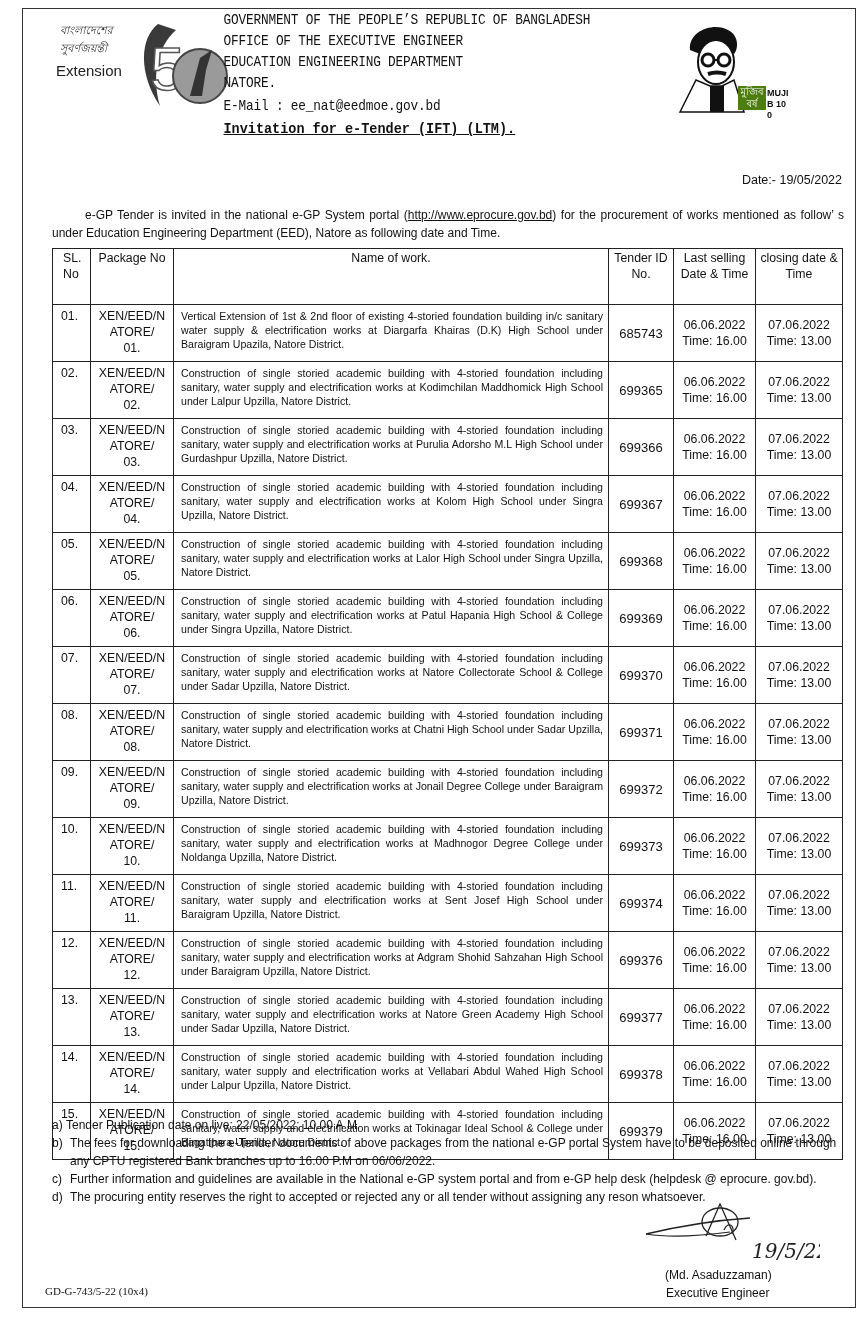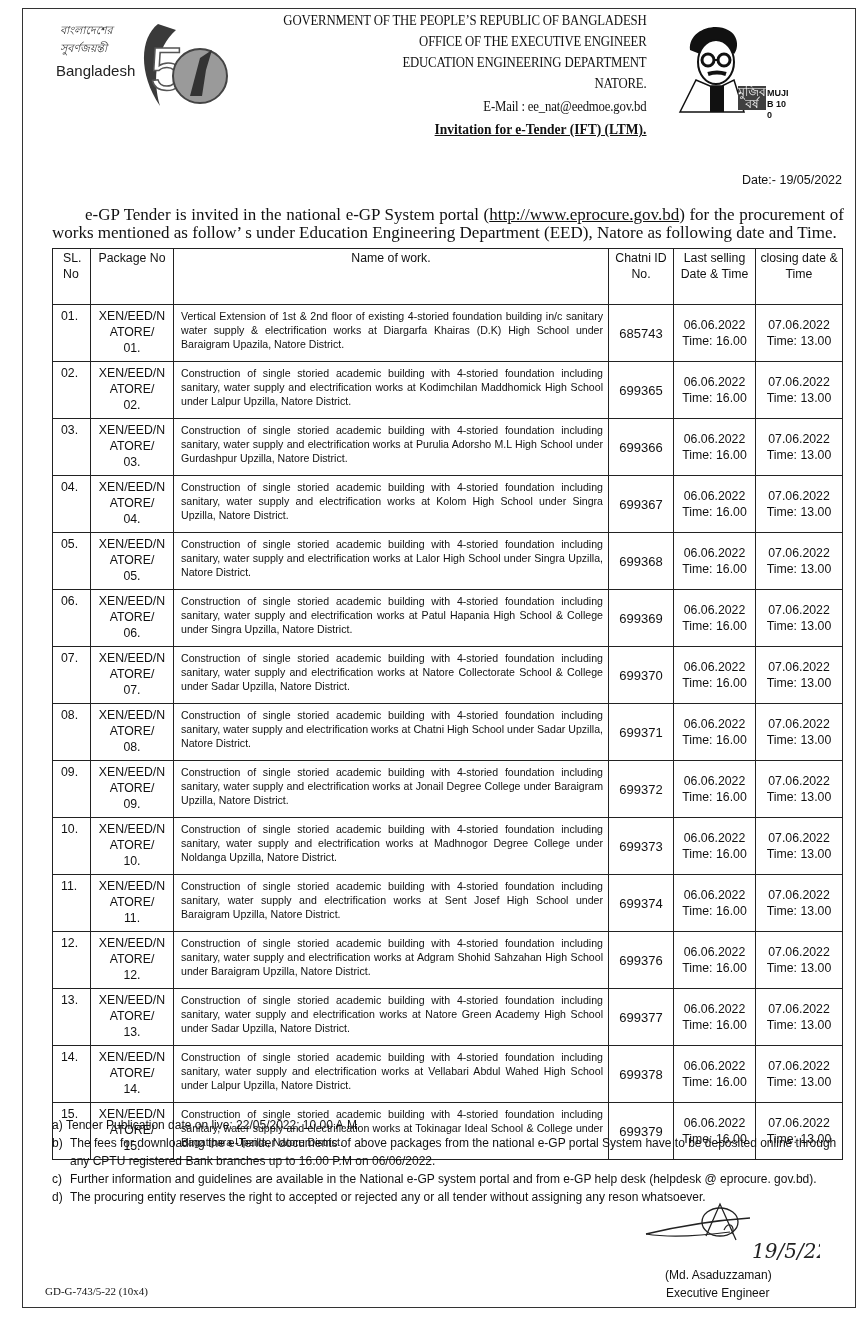--- a/index.html
+++ b/index.html
@@ -1,32 +1,32 @@
 <!DOCTYPE html>
 <html><head>
 <meta charset="utf-8">
 <style>
   html, body { margin: 0; padding: 0; background: #ffffff; }
   body { width: 867px; height: 1329px; position: relative; overflow: hidden; color: #111; }
   .page-frame {
     position: absolute; left: 22px; top: 8px; width: 834px; height: 1300px;
     border: 1.5px solid #333; box-sizing: border-box;
   }
-  .header-block { position: absolute; left: 200px; width: 470px; top: 10px; text-align: right; font-family: Liberation Serif, serif; font-stretch: condensed; }
+  .header-block { position: absolute; left: 200px; width: 470px; top: 10px; text-align: left; font-family: Liberation Mono, monospace; font-stretch: condensed; }
   .hl { font-size: 14.2px; line-height: 21px; letter-spacing: -0.2px; transform: scaleX(0.9); transform-origin: center; white-space: nowrap; }
   .title { font-size: 15px; font-weight: bold; text-decoration: underline; margin-top: 4px; transform: scaleX(0.9); white-space: nowrap; }
 
   .logo-left { position: absolute; left: 50px; top: 18px; width: 185px; height: 90px; }
   .logo-left .bn { position: absolute; left: 10px; font-size: 11px; color: #333; font-family: "DejaVu Serif", serif; font-style: italic; }
   .logo-left .bd { position: absolute; left: 6px; top: 44px; font-size: 15px; font-family: "Liberation Sans", sans-serif; color: #222; }
   .logo-right { position: absolute; left: 670px; top: 20px; width: 120px; height: 95px; }
 
   .notice-line { position: absolute; top: 173px; left: 52px; width: 790px; font-size: 12.5px; font-family: "Liberation Sans", sans-serif; }
   .notice-line .date { position: absolute; right: 0; top: 0; }
-  .intro { position: absolute; top: 206px; left: 52px; width: 792px; font-size: 17px; line-height: 18px; font-family: Liberation Serif, serif; text-align: justify; text-indent: 33px; }
+  .intro { position: absolute; top: 206px; left: 52px; width: 792px; font-size: 12px; line-height: 18px; font-family: Liberation Sans, sans-serif; text-align: justify; text-indent: 33px; }
   .intro a { color: #111; text-decoration: underline; }
 
   table.tender {
     position: absolute; left: 52px; top: 248px; width: 790px;
     border-collapse: collapse; table-layout: fixed;
   }
   table.tender th, table.tender td { border: 1.2px solid #222; vertical-align: top; padding: 0; }
   table.tender th { font-weight: normal; font-size: 12.3px; line-height: 16px; font-family: "Liberation Sans", sans-serif; height: 54px; padding-top: 1px; text-align: center; }
   table.tender th.sl { text-align: left; padding-left: 10px; }
   table.tender td { height: 52px; }
@@ -45,21 +45,21 @@
   .footer-code { position: absolute; left: 45px; top: 1285px; font-size: 11px; font-family: "Liberation Serif", serif; }
 </style>
 </head>
 <body>
 
 <div class="page-frame"></div>
 
 <div class="logo-left">
   <span class="bn" style="top:4px;text-align:center;">বাংলাদেশের</span>
   <span class="bn" style="top:22px;">সুবর্ণজয়ন্তী</span>
-  <span class="bd">Bangladesh</span>
+  <span class="bd">Extension</span>
   <svg style="position:absolute;left:80px;top:0;" width="110" height="92" viewBox="0 0 110 92">
     <path d="M28 6 C 10 20, 8 55, 30 88 C 22 60, 26 30, 46 12 Z" fill="#3a3a3a"></path>
     <text x="20" y="72" font-size="62" font-family="Liberation Sans, sans-serif" fill="#fff" stroke="#555" stroke-width="1.5">5</text>
     <circle cx="70" cy="58" r="27" fill="#9a9a9a"></circle>
     <circle cx="70" cy="58" r="27" fill="none" stroke="#444" stroke-width="2"></circle>
     <path d="M60 78 L70 40 L82 32 L76 52 L72 78 Z" fill="#333"></path>
   </svg>
 </div>
 
 <div class="header-block">
@@ -75,21 +75,21 @@
   <svg width="120" height="95" viewBox="0 0 120 95">
     <path d="M20 30 C 18 10, 45 2, 58 10 C 70 16, 68 30, 64 34 L 60 30 C 55 20, 35 20, 30 34 Z" fill="#111"></path>
     <ellipse cx="46" cy="42" rx="18" ry="22" fill="#fff" stroke="#111" stroke-width="2"></ellipse>
     <circle cx="38" cy="40" r="6" fill="none" stroke="#111" stroke-width="3"></circle>
     <circle cx="54" cy="40" r="6" fill="none" stroke="#111" stroke-width="3"></circle>
     <line x1="44" y1="40" x2="48" y2="40" stroke="#111" stroke-width="2"></line>
     <path d="M38 54 C 44 52, 50 52, 56 54" stroke="#111" stroke-width="4" fill="none"></path>
     <path d="M10 92 L 26 60 L 40 66 L 52 66 L 64 60 L 74 92 Z" fill="#fff" stroke="#111" stroke-width="1.5"></path>
     <rect x="40" y="66" width="14" height="26" fill="#111"></rect>
   </svg>
-  <div style="position:absolute;left:68px;top:66px;width:28px;height:24px;background:#404040;color:#fff;font-size:12px;line-height:12px;text-align:center;font-family:'DejaVu Sans',sans-serif;">মুজিব বর্ষ</div>
+  <div style="position:absolute;left:68px;top:66px;width:28px;height:24px;background:#4d7c0f;color:#fff;font-size:10px;line-height:12px;text-align:center;font-family:'DejaVu Sans',sans-serif;">মুজিব বর্ষ</div>
   <div style="position:absolute;left:97px;top:68px;width:22px;font-size:9px;line-height:11px;font-weight:bold;font-family:'Liberation Sans',sans-serif;word-break:break-all;">MUJIB 100</div>
 </div>
 
 <div class="notice-line">
   <span class="date">Date:- 19/05/2022</span>
 </div>
 
 <div class="intro">
   <span>e-GP Tender is invited  in the national e-GP System  portal (</span><a href="#">http://www.eprocure.gov.bd</a><span>)  for the procurement of works  mentioned  as follow’ s  under Education Engineering Department (EED), Natore as following  date and Time.</span>
 </div>
@@ -101,21 +101,21 @@
     <col style="width:435px">
     <col style="width:65px">
     <col style="width:82px">
     <col style="width:87px">
   </colgroup>
   <thead>
     <tr>
       <th class="sl">SL. No</th>
       <th>Package No</th>
       <th>Name of work.</th>
-      <th>Chatni ID No.</th>
+      <th>Tender ID No.</th>
       <th>Last selling Date &amp; Time</th>
       <th>closing date &amp; Time</th>
     </tr>
   </thead>
   <tbody id="tender-body">
       <tr>
         <td class="sl">01.</td>
         <td class="pkg">
           <div>XEN/EED/N</div>
           <div>ATORE/</div>

